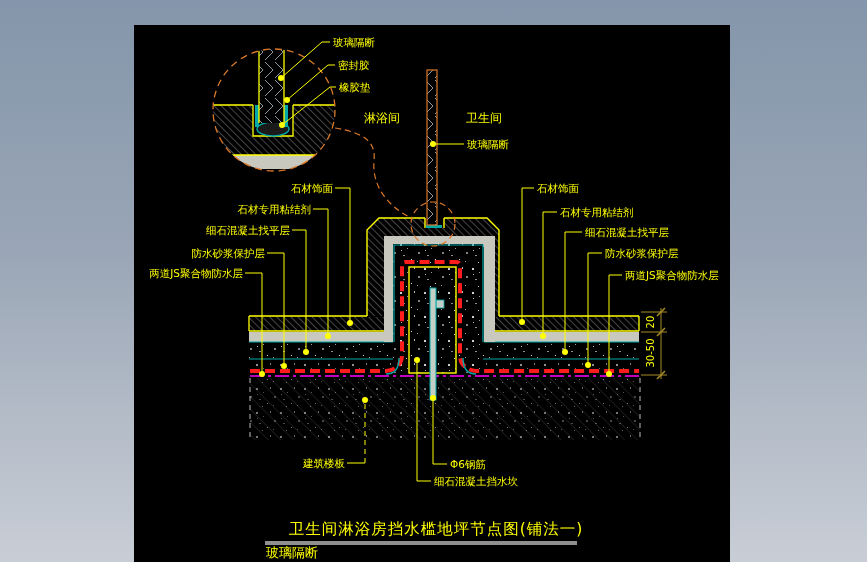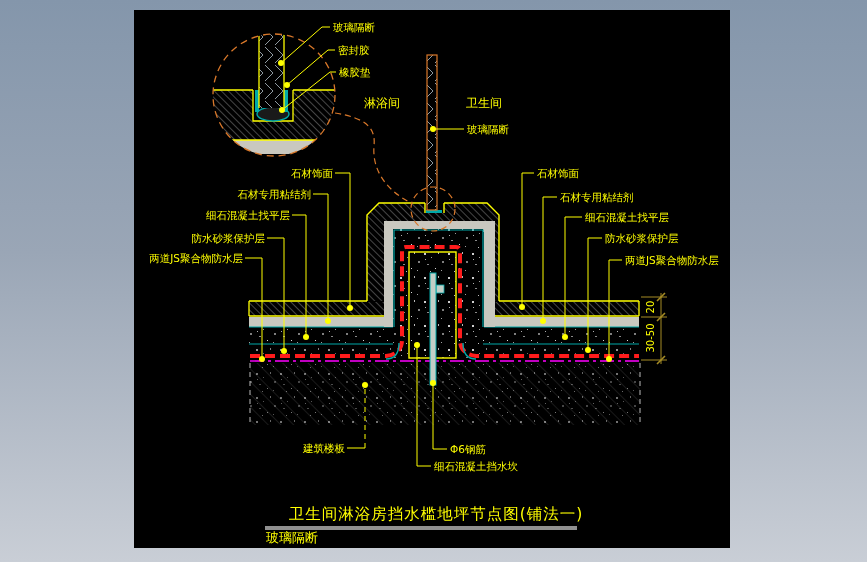--- a/index.html
+++ b/index.html
@@ -2,21 +2,21 @@
 <html><head>
 <meta charset="utf-8">
 <style>
   html,body{margin:0;padding:0;}
   .screen{
     position:relative;width:867px;height:562px;overflow:hidden;
     background:linear-gradient(180deg,#8496ab 0%,#9aa6b6 45%,#c9ced6 100%);
     font-family:"DejaVu Sans",sans-serif;
   }
   .canvas{
-    position:absolute;left:134px;top:10px;width:596px;height:538px;
+    position:absolute;left:134px;top:25px;width:596px;height:538px;
     background:#000;
   }
   svg text{font-family:"DejaVu Sans",sans-serif;}
   .lbl{fill:#ffff00;font-size:10.5px;}
   .room{fill:#ffff00;font-size:12px;}
   .title{fill:#ffff00;font-size:15.5px;letter-spacing:1px;}
   .next{fill:#ffff00;font-size:13px;}
   .dimtxt{fill:#ffff00;font-size:10px;}
 </style>
 </head>

